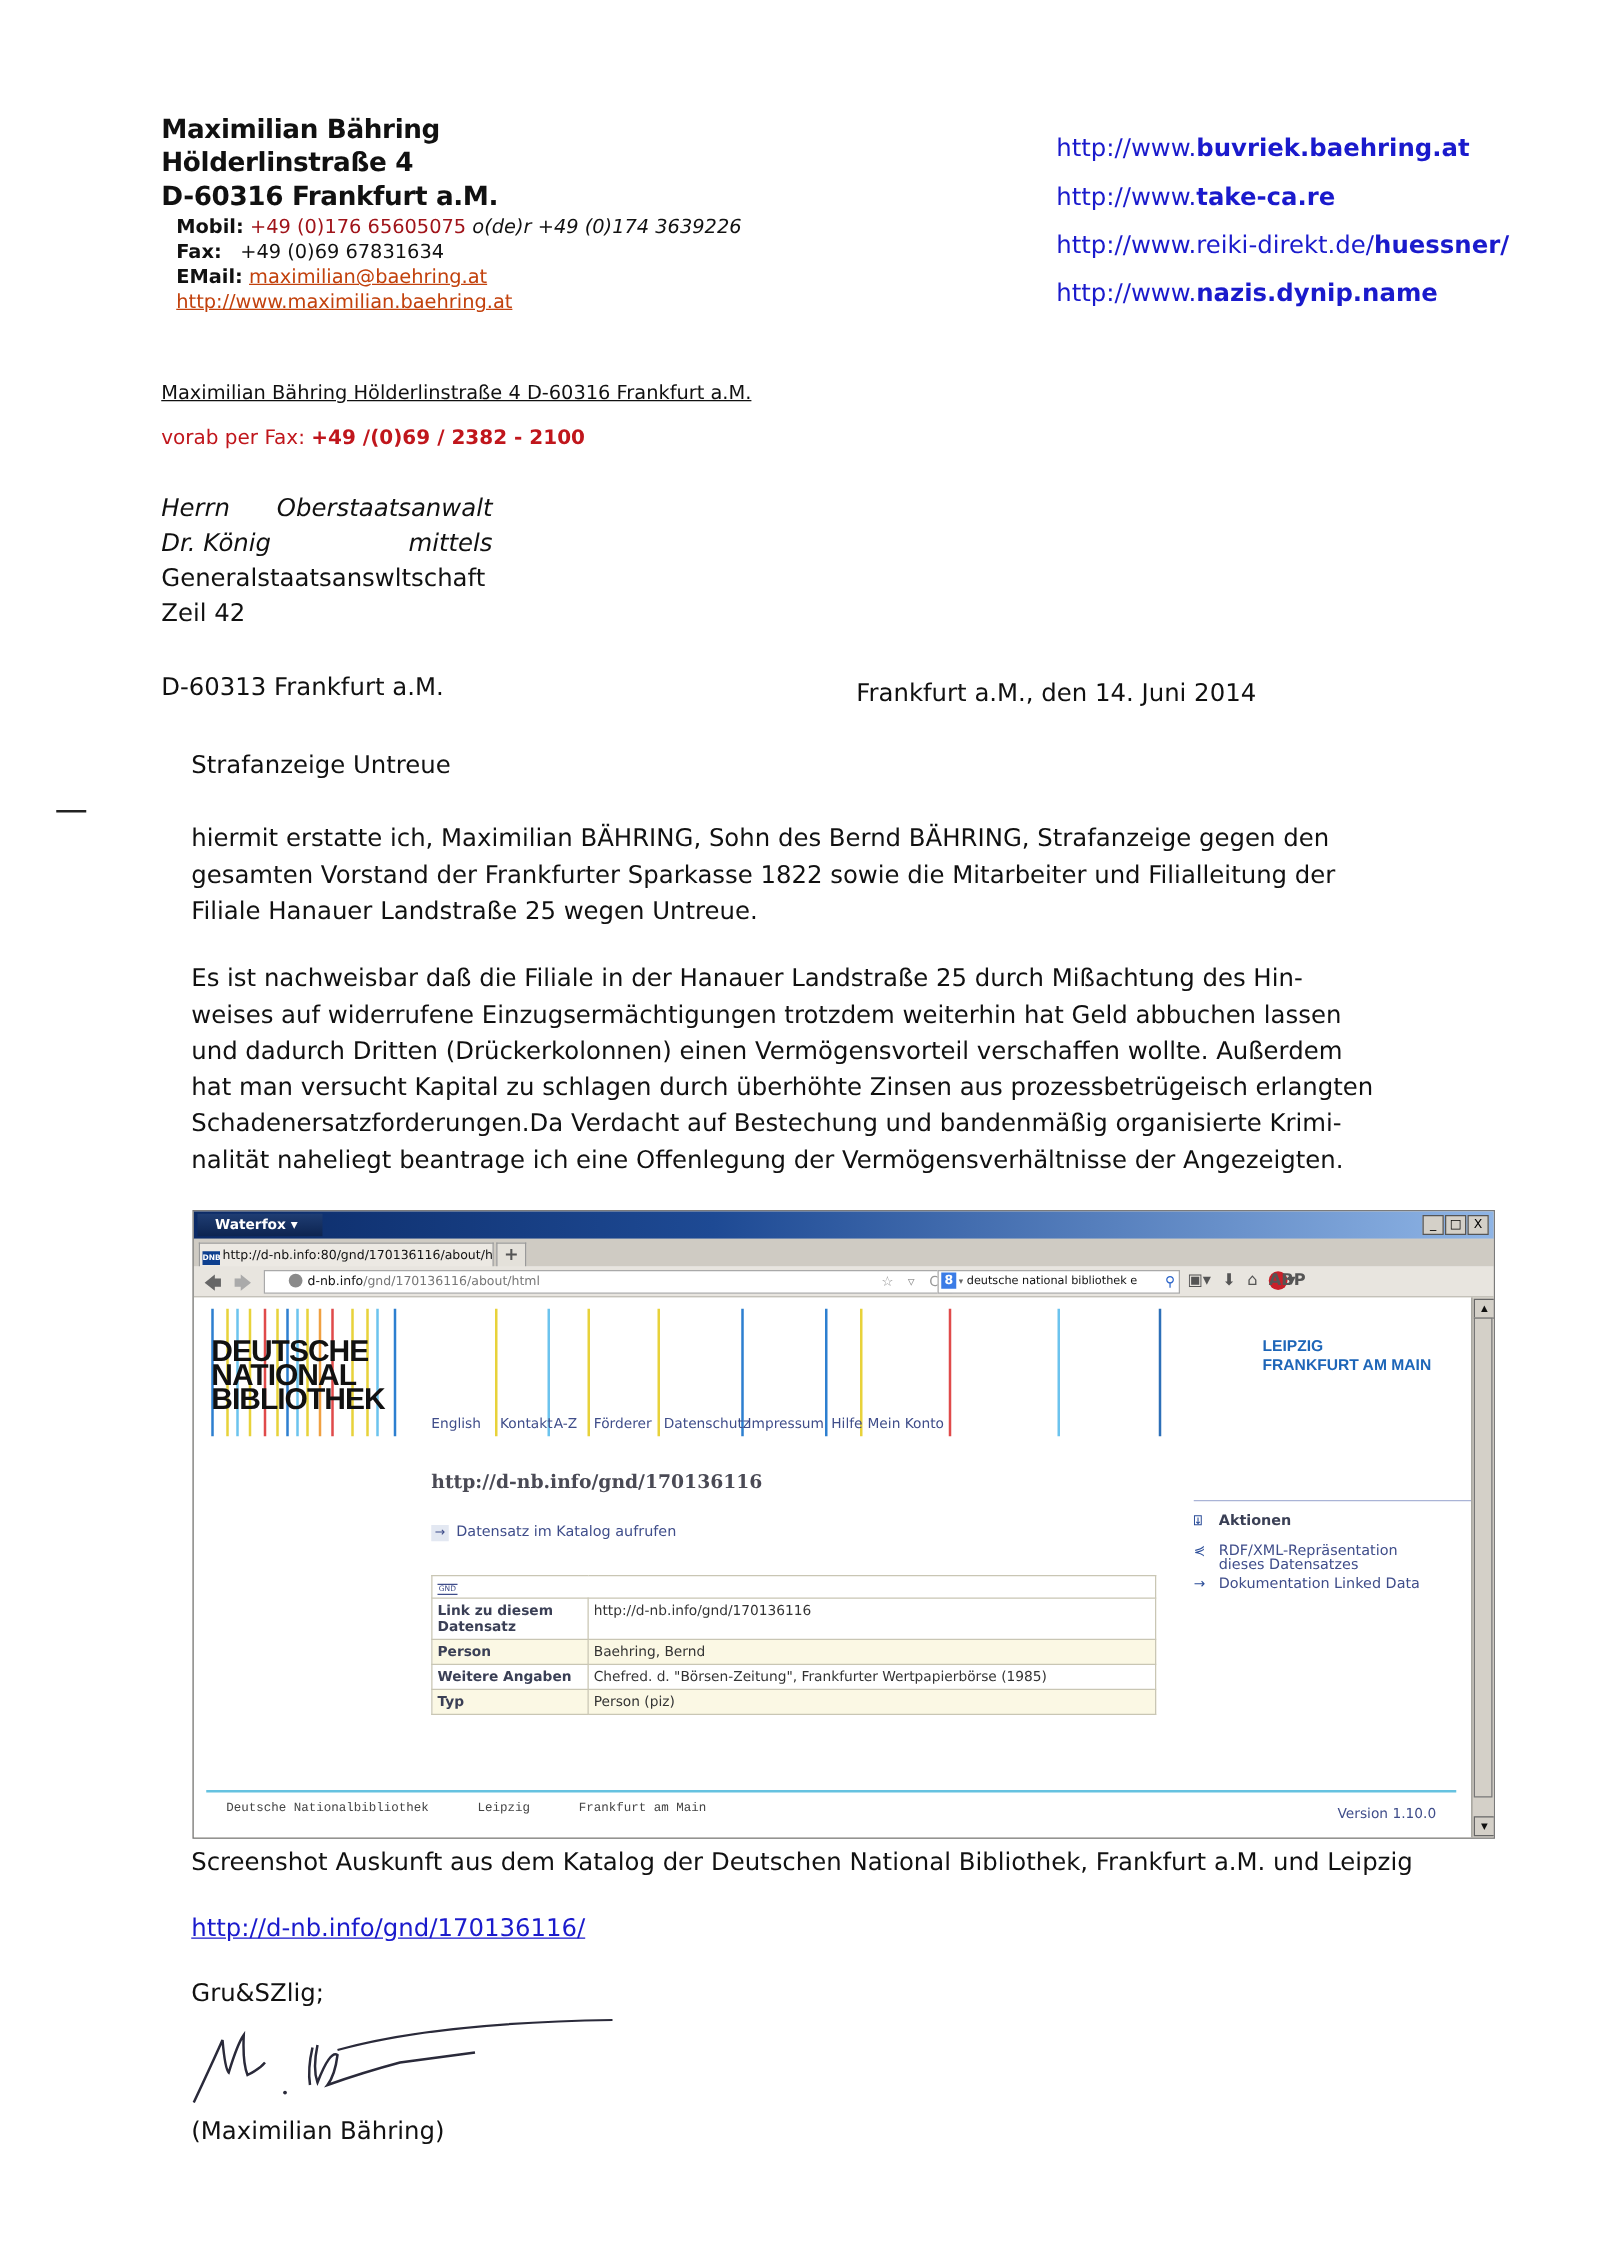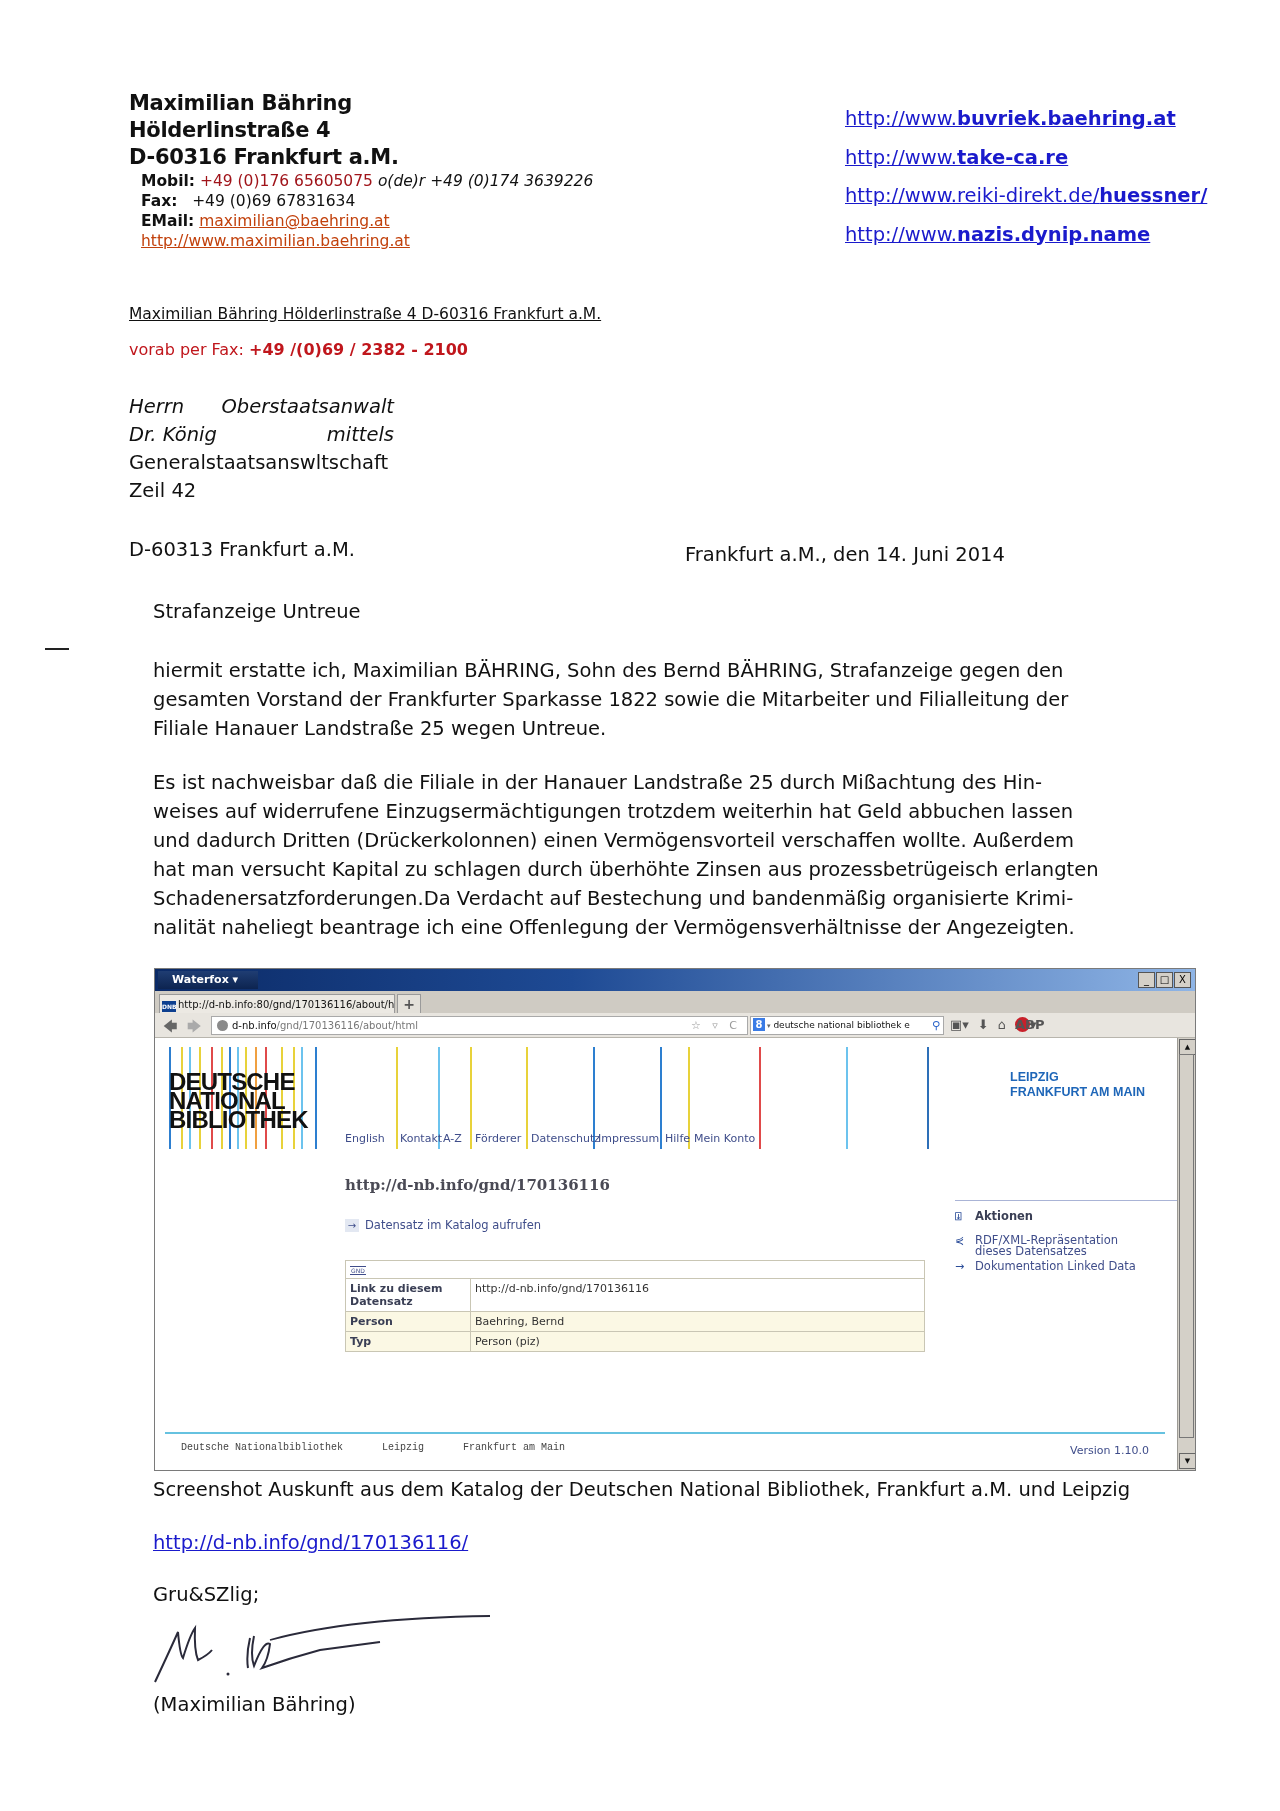--- a/index.html
+++ b/index.html
@@ -10,21 +10,21 @@
   
   .lh { left: 129px; top: 90px; line-height: 1; }
   .lh .big { font-weight: bold; font-size: 21px; line-height: 27px; letter-spacing: -0.3px; }
   .lh .small { font-size: 15.5px; line-height: 20px; margin-left: 12px; }
   .lh b { font-weight: bold; }
   .red { color: #a0141a; }
   .ital { font-style: italic; }
   a, .link { color: #c2410c; text-decoration: underline; }
 
   .rlinks { left: 845px; top: 100px; font-size: 19.5px; line-height: 38.5px; }
-  .rlinks div { color: #1a1acc; text-decoration: underline; }
+  .rlinks div { color: #1a1acc; }
   .rlinks b { font-weight: bold; }
 
   .sender { left: 129px; top: 305px; font-size: 15.5px; text-decoration: underline; }
   .vorab { left: 129px; top: 340px; font-size: 16px; color: #c0161c; }
   .vorab b { font-weight: bold; }
 
   .addr { left: 129px; top: 393px; font-size: 19.5px; line-height: 28px; }
   .addr .row { display: flex; width: 265px; justify-content: space-between; font-style: italic; }
   .cityline { left: 129px; top: 538px; font-size: 19.5px; }
   .dateline { left: 685px; top: 543px; font-size: 19.5px; }
@@ -55,21 +55,21 @@
   .favicon { display: inline-block; width: 14px; height: 11px; background: #0d3f8f; margin: 0 2px 0 2px;
              vertical-align: -1px; color: #fff; font-size: 6px; line-height: 11px; text-align: center; font-weight: bold; }
   .newtab { position: absolute; left: 242px; top: 3px; width: 22px; height: 19px; background: #e4e1da;
             border: 1px solid #9a9a9a; border-bottom: none; text-align: center; font-size: 14px;
             line-height: 18px; color: #555; font-weight: bold; }
 
   .navbar { position: absolute; left: 0; top: 44px; width: 1040px; height: 24px; background: #e8e5df;
             border-bottom: 1px solid #b8b5ad; }
   .navbtn { position: absolute; top: 3px; font-size: 14px; color: #666; }
   .urlbar { position: absolute; left: 56px; top: 3px; width: 535px; height: 17px; background: #fff;
-            border: 1px solid #a9a9a9; font-size: 10px; line-height: 17px; }
+            border: 1px solid #a9a9a9; font-size: 10px; line-height: 17px; padding-left: 14px; }
   .urlbar .globe { display: inline-block; width: 11px; height: 11px; border-radius: 50%; background: #8a8a8a;
                    margin: 0 4px 0 5px; vertical-align: -2px; }
   .urlbar .host { color: #111; }
   .urlbar .path { color: #777; }
   .urlbar .ricons { position: absolute; right: 6px; top: 0; color: #999; font-size: 11px; letter-spacing: 4px; }
   .searchbar { position: absolute; left: 595px; top: 3px; width: 192px; height: 17px; background: #fff;
                border: 1px solid #a9a9a9; font-size: 9px; line-height: 17px; white-space: nowrap; overflow: hidden; }
   .gbadge { display: inline-block; width: 12px; height: 13px; background: #3b7ce6; color: #fff; font-size: 10px;
             line-height: 13px; text-align: center; margin: 1px 2px 0 2px; vertical-align: top; font-weight: bold; }
   .searchbar .mag { position: absolute; right: 3px; top: 0; color: #2b64c9; font-size: 11px; }
@@ -292,20 +292,24 @@
             <td colspan="2" style="height:13px;padding:2px 4px;"><span class="gndtag">GND</span></td>
           </tr>
       <tr>
             <td class="k">Link zu diesem Datensatz</td>
             <td>http://d-nb.info/gnd/170136116</td>
           </tr>
       <tr class="alt">
             <td class="k">Person</td>
             <td>Baehring, Bernd</td>
           </tr>
+      <tr>
+            <td class="k">Weitere Angaben</td>
+            <td>Chefred. d. "Börsen-Zeitung", Frankfurter Wertpapierbörse (1985)</td>
+          </tr>
       <tr class="alt">
             <td class="k">Typ</td>
             <td>Person (piz)</td>
           </tr>
     </tbody>
       </table>
 
     <div class="aktionen">
       <div class="head"><span class="ico">⍗</span><span>Aktionen</span></div>
       <div class="item">

